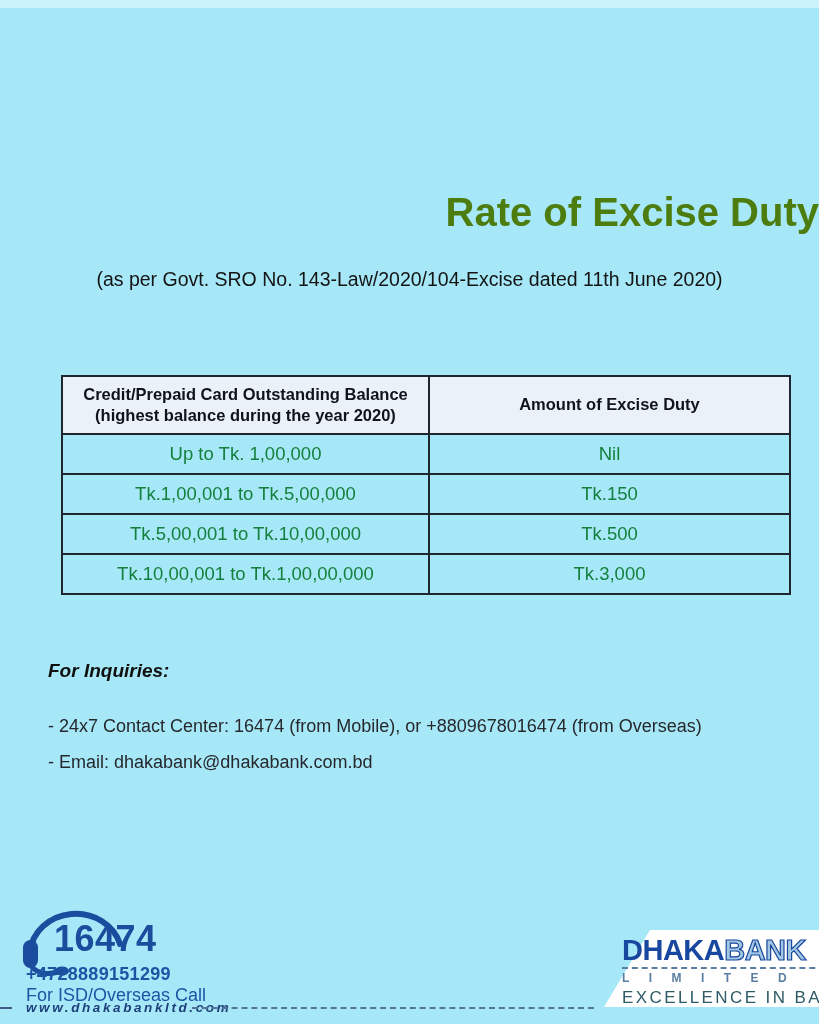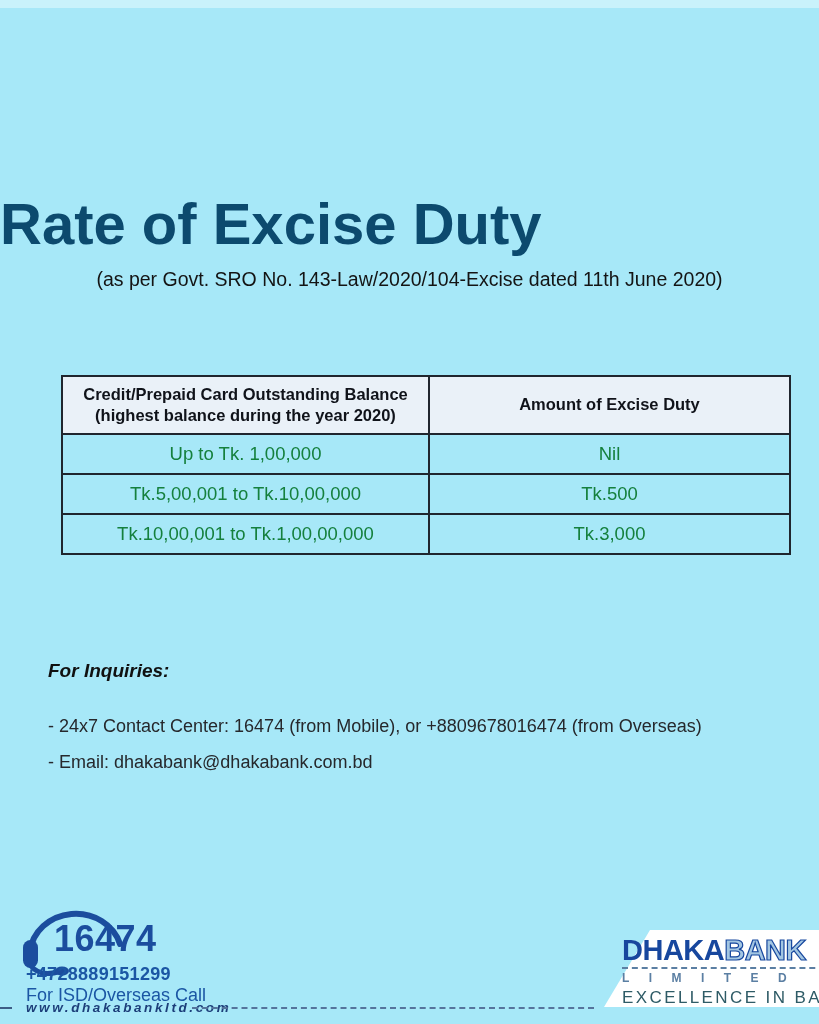--- a/index.html
+++ b/index.html
@@ -5,22 +5,22 @@
   html,body{margin:0;padding:0;background:#e8e8e8;}
   .poster{
     position:relative;width:819px;height:1024px;overflow:hidden;
     background:#a7e8f8;
     font-family:"Liberation Sans","DejaVu Sans",sans-serif;
     color:#1c1c1c;
   }
   .strip-top{position:absolute;left:0;top:0;width:819px;height:8px;background:#c9f2fb;}
 
   .page-title{
-    position:absolute;left:0;top:190px;width:819px;text-align:left;
-    font-size:58px;font-weight:800;letter-spacing:0px;color:#0c4a6e;margin:0;
+    position:absolute;left:0;top:190px;width:819px;text-align:right;
+    font-size:40px;font-weight:800;letter-spacing:0px;color:#4d7c0f;margin:0;
   }
   .page-subtitle{
     position:absolute;left:0;top:268px;width:819px;text-align:center;
     font-size:19.5px;font-weight:400;color:#141414;margin:0;
   }
 
   table.duty-table{
     position:absolute;left:45px;top:375px;width:728px;
     border-collapse:collapse;table-layout:fixed;margin-left:16px;
   }
@@ -106,20 +106,24 @@
         <th>Credit/Prepaid Card Outstanding Balance (highest balance during the year 2020)</th>
         <th>Amount of Excise Duty</th>
       </tr>
     </thead>
     <tbody>
       <tr>
         <td>Up to Tk. 1,00,000</td>
         <td>Nil</td>
       </tr>
       <tr>
+        <td>Tk.1,00,001 to Tk.5,00,000</td>
+        <td>Tk.150</td>
+      </tr>
+      <tr>
         <td>Tk.5,00,001 to Tk.10,00,000</td>
         <td>Tk.500</td>
       </tr>
       <tr>
         <td>Tk.10,00,001 to Tk.1,00,00,000</td>
         <td>Tk.3,000</td>
       </tr>
     </tbody>
   </table>
 

